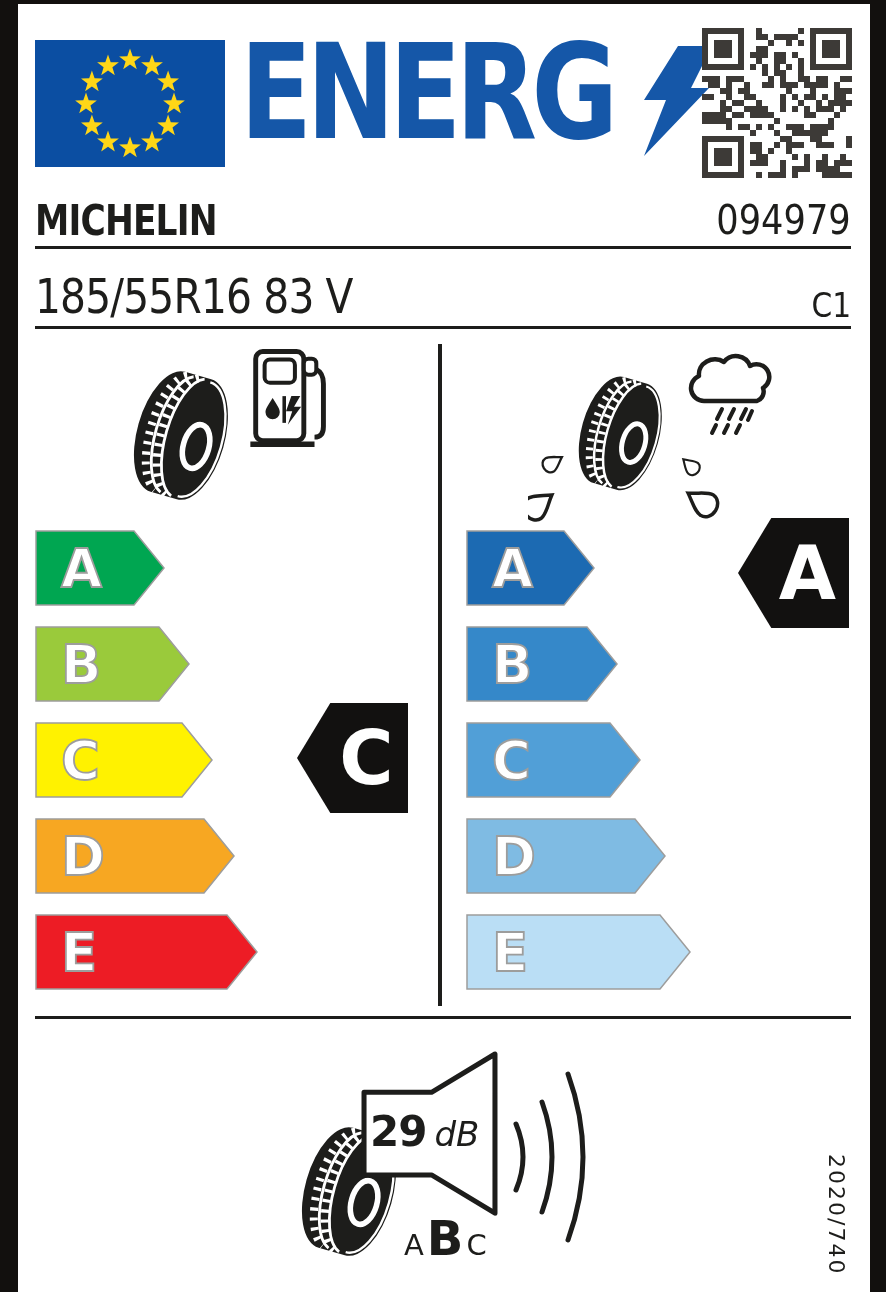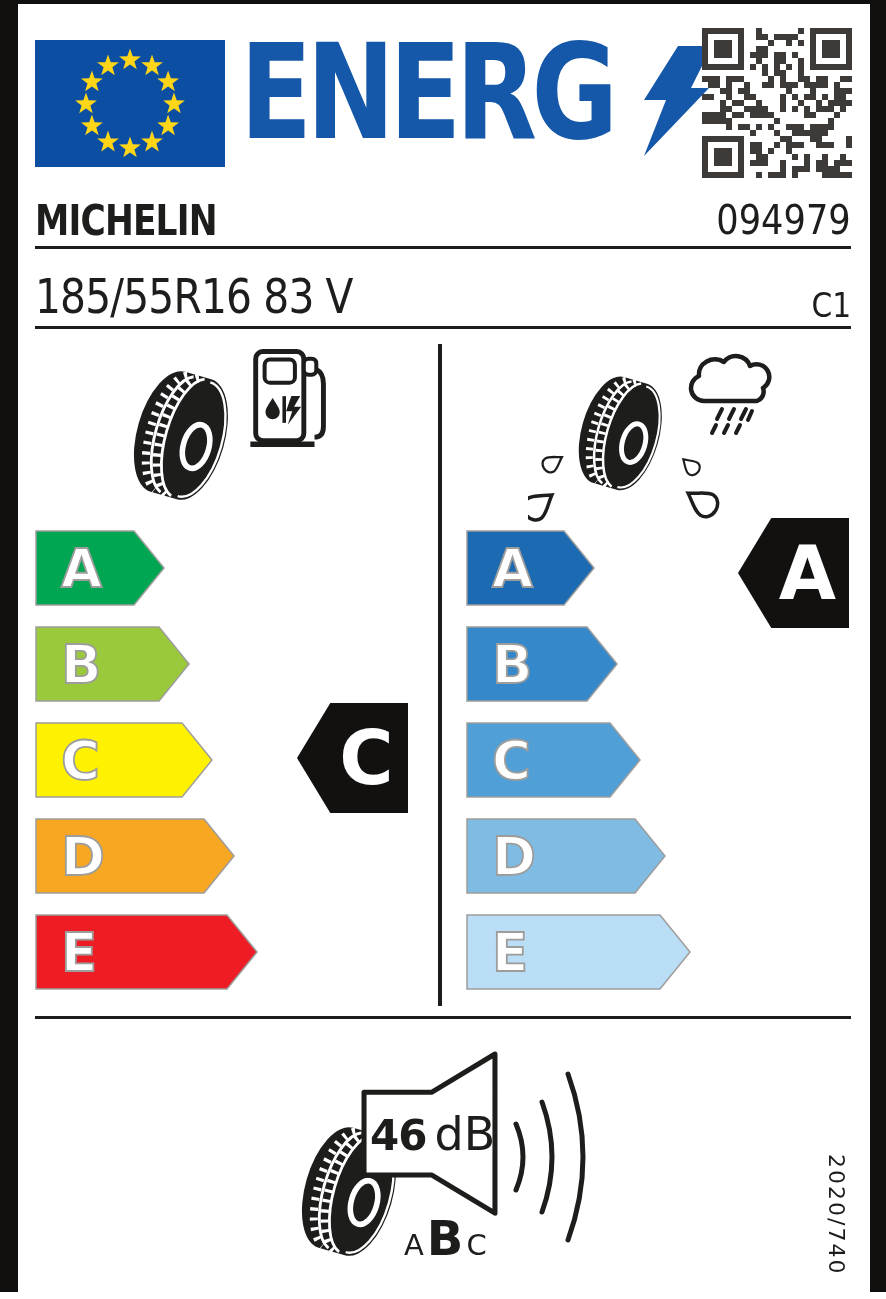--- a/index.html
+++ b/index.html
@@ -61,21 +61,21 @@
   .badge{position:absolute;width:111px;height:110px;background:#121110;color:#fff;
          clip-path:polygon(0% 50%, 30% 0%, 100% 0%, 100% 100%, 30% 100%);
          display:flex;align-items:center;justify-content:center;padding-left:28px;
          font-size:74px;font-weight:700;line-height:1;}
   .fuel-badge{left:297px;top:703px;}
   .wet-badge{left:738px;top:518px;}
 
   
   .db-text{position:absolute;left:370px;top:1107px;display:flex;align-items:baseline;gap:8px;z-index:2;}
   .db-val{font-size:42px;font-weight:700;letter-spacing:-1px;}
-  .db-unit{font-size:46px;font-weight:400;}
+  .db-unit{font-size:34px;font-weight:400;font-style:italic;}
   .abc{position:absolute;left:404px;top:1210px;display:flex;align-items:baseline;gap:3px;z-index:2;}
   .abc .n-small{font-size:29px;font-weight:400;}
   .abc .n-big{font-size:48px;font-weight:700;}
   .reg{position:absolute;left:824px;top:1154px;writing-mode:vertical-rl;font-size:22px;letter-spacing:2px;}
 </style>
 </head>
 <body>
 
 <div class="label">
 
@@ -455,21 +455,21 @@
     <path d="M3,41 H70 L133,3 V161 L70,123 H3 Z" fill="#fff" stroke="#1d1d1b" stroke-width="5" stroke-linejoin="round"></path>
   </svg>
   <svg class="pict waves" viewBox="0 0 88 198">
     <g fill="none" stroke="#1d1d1b" stroke-width="5" stroke-linecap="round">
       <path d="M10,66 Q24,99 10,132"></path>
       <path d="M36,44 Q56,99 36,154"></path>
       <path d="M62,16 Q92,99 62,182"></path>
     </g>
   </svg>
   <div class="db-text">
-    <span class="db-val">46</span>
+    <span class="db-val">29</span>
     <span class="db-unit">dB</span>
   </div>
   <div class="abc">
     <span class="n-small">A</span>
     <span class="n-big">B</span>
     <span class="n-small">C</span>
   </div>
 
   <div class="reg">2020/740</div>
 </div>

